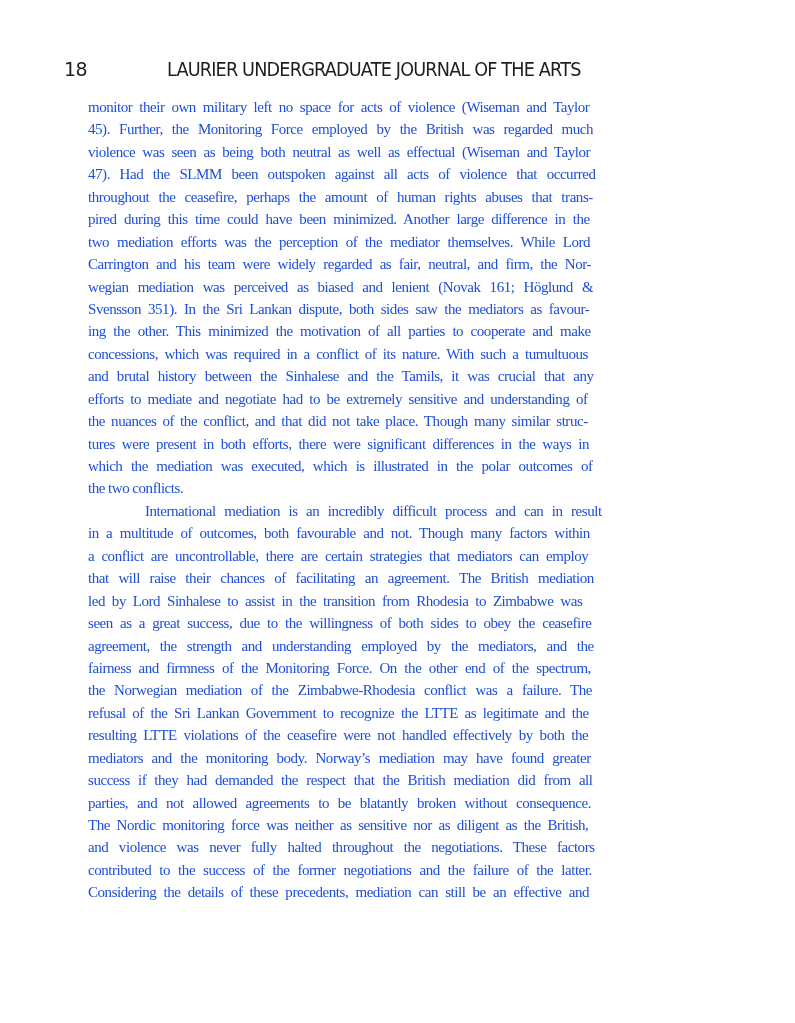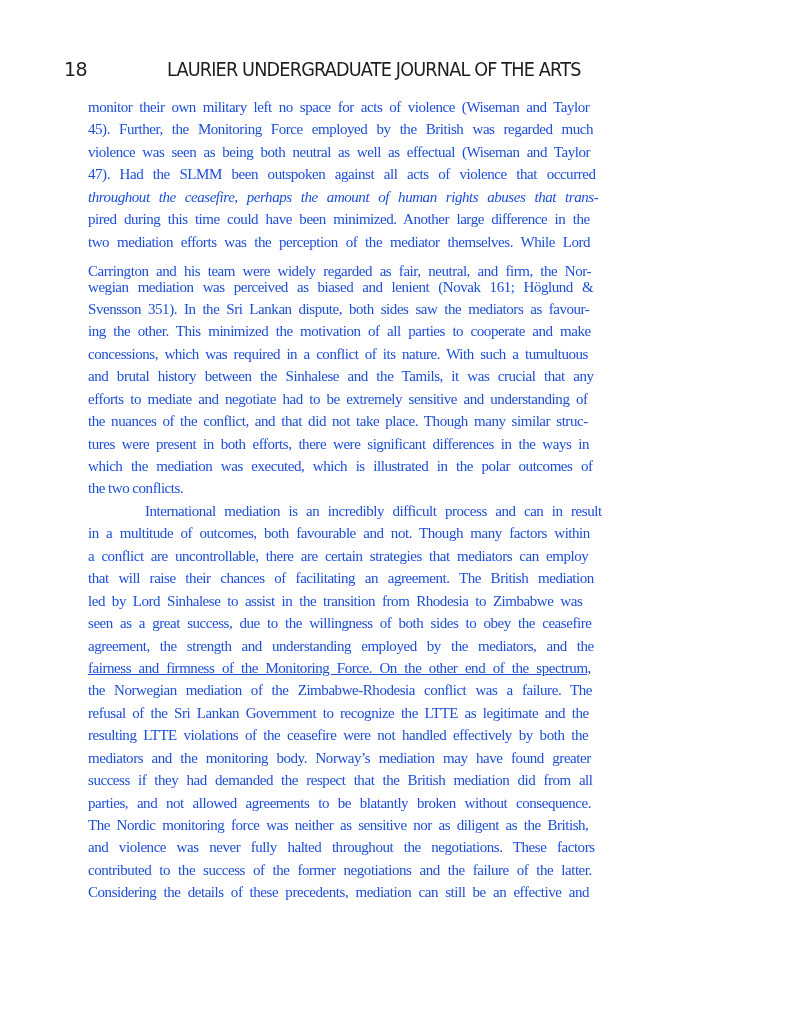--- a/index.html
+++ b/index.html
@@ -26,24 +26,24 @@
     <span class="page-num">18</span>
     <span class="journal">LAURIER UNDERGRADUATE JOURNAL OF THE ARTS</span>
   </div>
 
   <div class="body-text">
     <div>
       <div class="line"><span style="display: inline-block; white-space: nowrap; word-spacing: 3.61611px;">monitor their own military left no space for acts of violence (Wiseman and Taylor</span></div>
       <div class="line"><span style="display: inline-block; white-space: nowrap; word-spacing: 5.79148px;">45). Further, the Monitoring Force employed by the British was regarded much</span></div>
       <div class="line"><span style="display: inline-block; white-space: nowrap; word-spacing: 3.84928px;">violence was seen as being both neutral as well as effectual (Wiseman and Taylor</span></div>
       <div class="line"><span style="display: inline-block; white-space: nowrap; word-spacing: 6.33255px;">47). Had the SLMM been outspoken against all acts of violence that occurred</span></div>
-      <div class="line"><span style="display: inline-block; white-space: nowrap; word-spacing: 5.80426px; font-style: italic;">throughout the ceasefire, perhaps the amount of human rights abuses that trans-</span></div>
+      <div class="line"><span style="display: inline-block; white-space: nowrap; word-spacing: 5.80426px;">throughout the ceasefire, perhaps the amount of human rights abuses that trans-</span></div>
       <div class="line"><span style="display: inline-block; white-space: nowrap; word-spacing: 4.03307px;">pired during this time could have been minimized. Another large difference in the</span></div>
       <div class="line"><span style="display: inline-block; white-space: nowrap; word-spacing: 4.55142px;">two mediation efforts was the perception of the mediator themselves. While Lord</span></div>
-      <div class="line"><span style="display: inline-block; white-space: nowrap; word-spacing: 4.27596px; margin-top: 7px;">Carrington and his team were widely regarded as fair, neutral, and firm, the Nor-</span></div>
+      <div class="line"><span style="display: inline-block; white-space: nowrap; word-spacing: 4.27596px;">Carrington and his team were widely regarded as fair, neutral, and firm, the Nor-</span></div>
       <div class="line"><span style="display: inline-block; white-space: nowrap; word-spacing: 5.74034px;">wegian mediation was perceived as biased and lenient (Novak 161; Höglund &amp;</span></div>
       <div class="line"><span style="display: inline-block; white-space: nowrap; word-spacing: 3.6137px;">Svensson 351). In the Sri Lankan dispute, both sides saw the mediators as favour-</span></div>
       <div class="line"><span style="display: inline-block; white-space: nowrap; word-spacing: 4.13173px;">ing the other. This minimized the motivation of all parties to cooperate and make</span></div>
       <div class="line"><span style="display: inline-block; white-space: nowrap; word-spacing: 3.10409px;">concessions, which was required in a conflict of its nature. With such a tumultuous</span></div>
       <div class="line"><span style="display: inline-block; white-space: nowrap; word-spacing: 5.23029px;">and brutal history between the Sinhalese and the Tamils, it was crucial that any</span></div>
       <div class="line"><span style="display: inline-block; white-space: nowrap; word-spacing: 3.1763px;">efforts to mediate and negotiate had to be extremely sensitive and understanding of</span></div>
       <div class="line"><span style="display: inline-block; white-space: nowrap; word-spacing: 2.8279px;">the nuances of the conflict, and that did not take place. Though many similar struc-</span></div>
       <div class="line"><span style="display: inline-block; white-space: nowrap; word-spacing: 3.58606px;">tures were present in both efforts, there were significant differences in the ways in</span></div>
       <div class="line"><span style="display: inline-block; white-space: nowrap; word-spacing: 5.19062px;">which the mediation was executed, which is illustrated in the polar outcomes of</span></div>
       <div class="line last">
@@ -51,21 +51,21 @@
         </div>
     </div>
     <div>
       <div class="line indent"><span style="display: inline-block; white-space: nowrap; word-spacing: 5.12812px;">International mediation is an incredibly difficult process and can in result</span></div>
       <div class="line"><span style="display: inline-block; white-space: nowrap; word-spacing: 4.05391px;">in a multitude of outcomes, both favourable and not. Though many factors within</span></div>
       <div class="line"><span style="display: inline-block; white-space: nowrap; word-spacing: 3.89943px;">a conflict are uncontrollable, there are certain strategies that mediators can employ</span></div>
       <div class="line"><span style="display: inline-block; white-space: nowrap; word-spacing: 6.38949px;">that will raise their chances of facilitating an agreement. The British mediation</span></div>
       <div class="line"><span style="display: inline-block; white-space: nowrap; word-spacing: 3.55px;">led by Lord Sinhalese to assist in the transition from Rhodesia to Zimbabwe was</span></div>
       <div class="line"><span style="display: inline-block; white-space: nowrap; word-spacing: 3.89479px;">seen as a great success, due to the willingness of both sides to obey the ceasefire</span></div>
       <div class="line"><span style="display: inline-block; white-space: nowrap; word-spacing: 6.76562px;">agreement, the strength and understanding employed by the mediators, and the</span></div>
-      <div class="line"><span style="display: inline-block; white-space: nowrap; word-spacing: 4.18942px; text-decoration: underline;">fairness and firmness of the Monitoring Force. On the other end of the spectrum,</span></div>
+      <div class="line"><span style="display: inline-block; white-space: nowrap; word-spacing: 4.18942px;">fairness and firmness of the Monitoring Force. On the other end of the spectrum,</span></div>
       <div class="line"><span style="display: inline-block; white-space: nowrap; word-spacing: 5.82187px;">the Norwegian mediation of the Zimbabwe-Rhodesia conflict was a failure. The</span></div>
       <div class="line"><span style="display: inline-block; white-space: nowrap; word-spacing: 3.29399px;">refusal of the Sri Lankan Government to recognize the LTTE as legitimate and the</span></div>
       <div class="line"><span style="display: inline-block; white-space: nowrap; word-spacing: 3.49271px;">resulting LTTE violations of the ceasefire were not handled effectively by both the</span></div>
       <div class="line"><span style="display: inline-block; white-space: nowrap; word-spacing: 5.18125px;">mediators and the monitoring body. Norway’s mediation may have found greater</span></div>
       <div class="line"><span style="display: inline-block; white-space: nowrap; word-spacing: 4.82644px;">success if they had demanded the respect that the British mediation did from all</span></div>
       <div class="line"><span style="display: inline-block; white-space: nowrap; word-spacing: 5.45625px;">parties, and not allowed agreements to be blatantly broken without consequence.</span></div>
       <div class="line"><span style="display: inline-block; white-space: nowrap; word-spacing: 3.33365px;">The Nordic monitoring force was neither as sensitive nor as diligent as the British,</span></div>
       <div class="line"><span style="display: inline-block; white-space: nowrap; word-spacing: 7.25156px;">and violence was never fully halted throughout the negotiations. These factors</span></div>
       <div class="line"><span style="display: inline-block; white-space: nowrap; word-spacing: 4.68942px;">contributed to the success of the former negotiations and the failure of the latter.</span></div>
       <div class="line"><span style="display: inline-block; white-space: nowrap; word-spacing: 3.8612px;">Considering the details of these precedents, mediation can still be an effective and</span></div>

